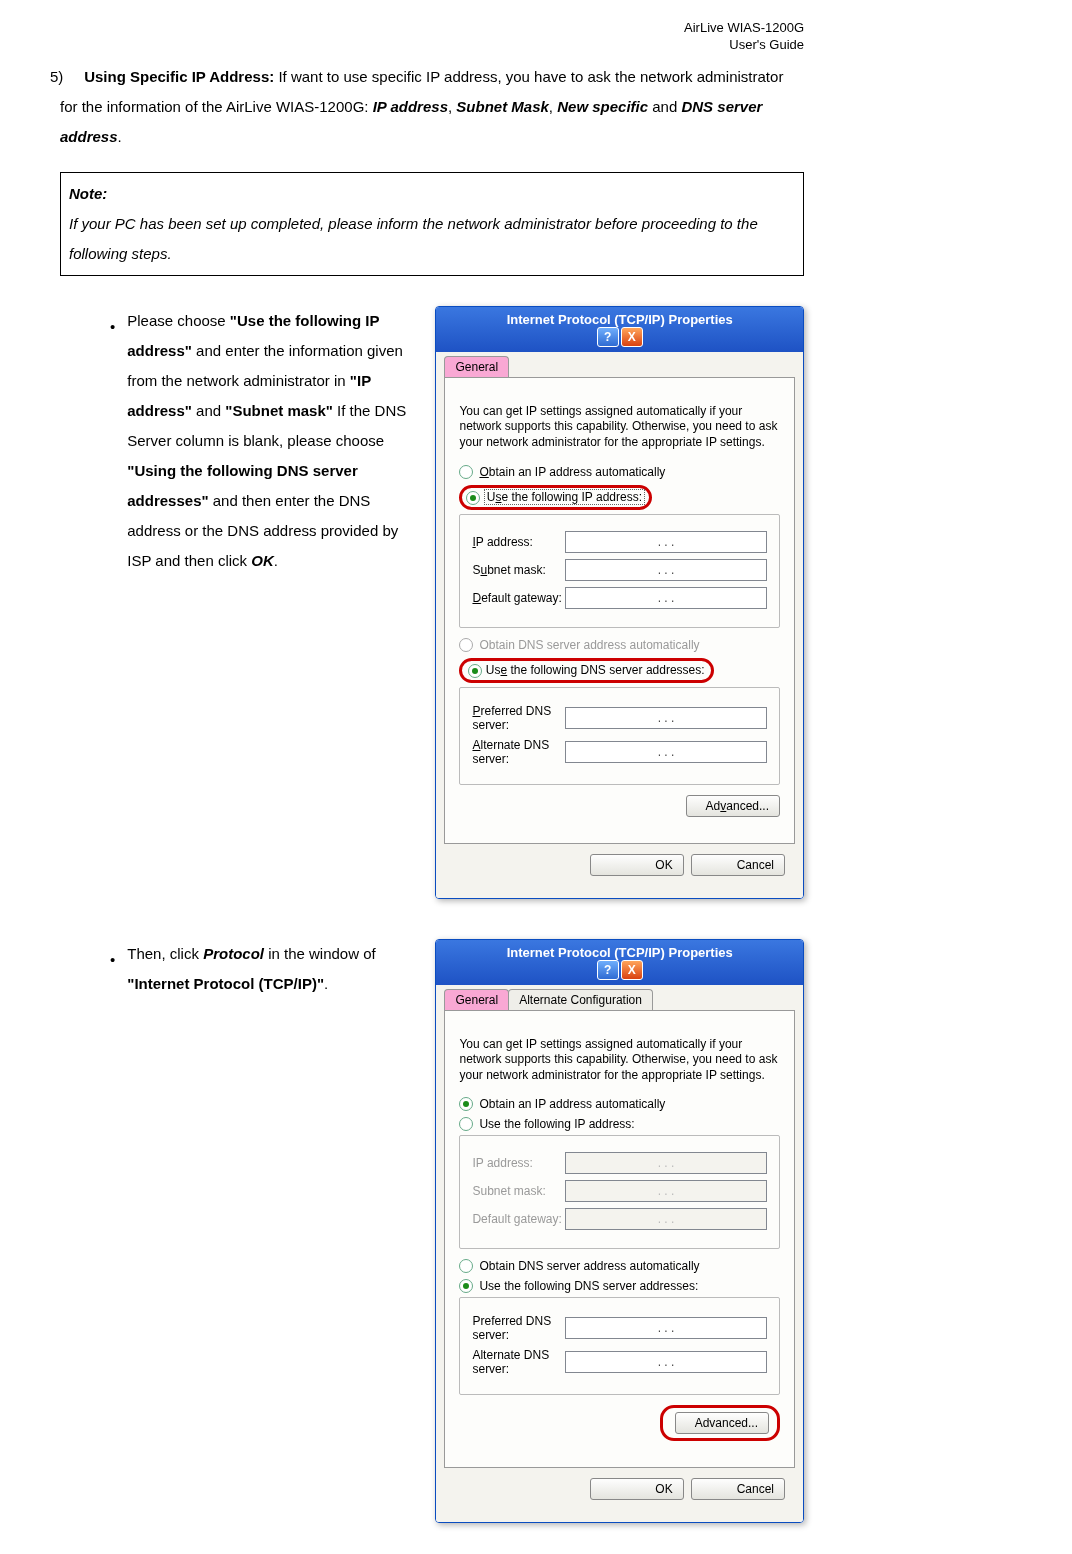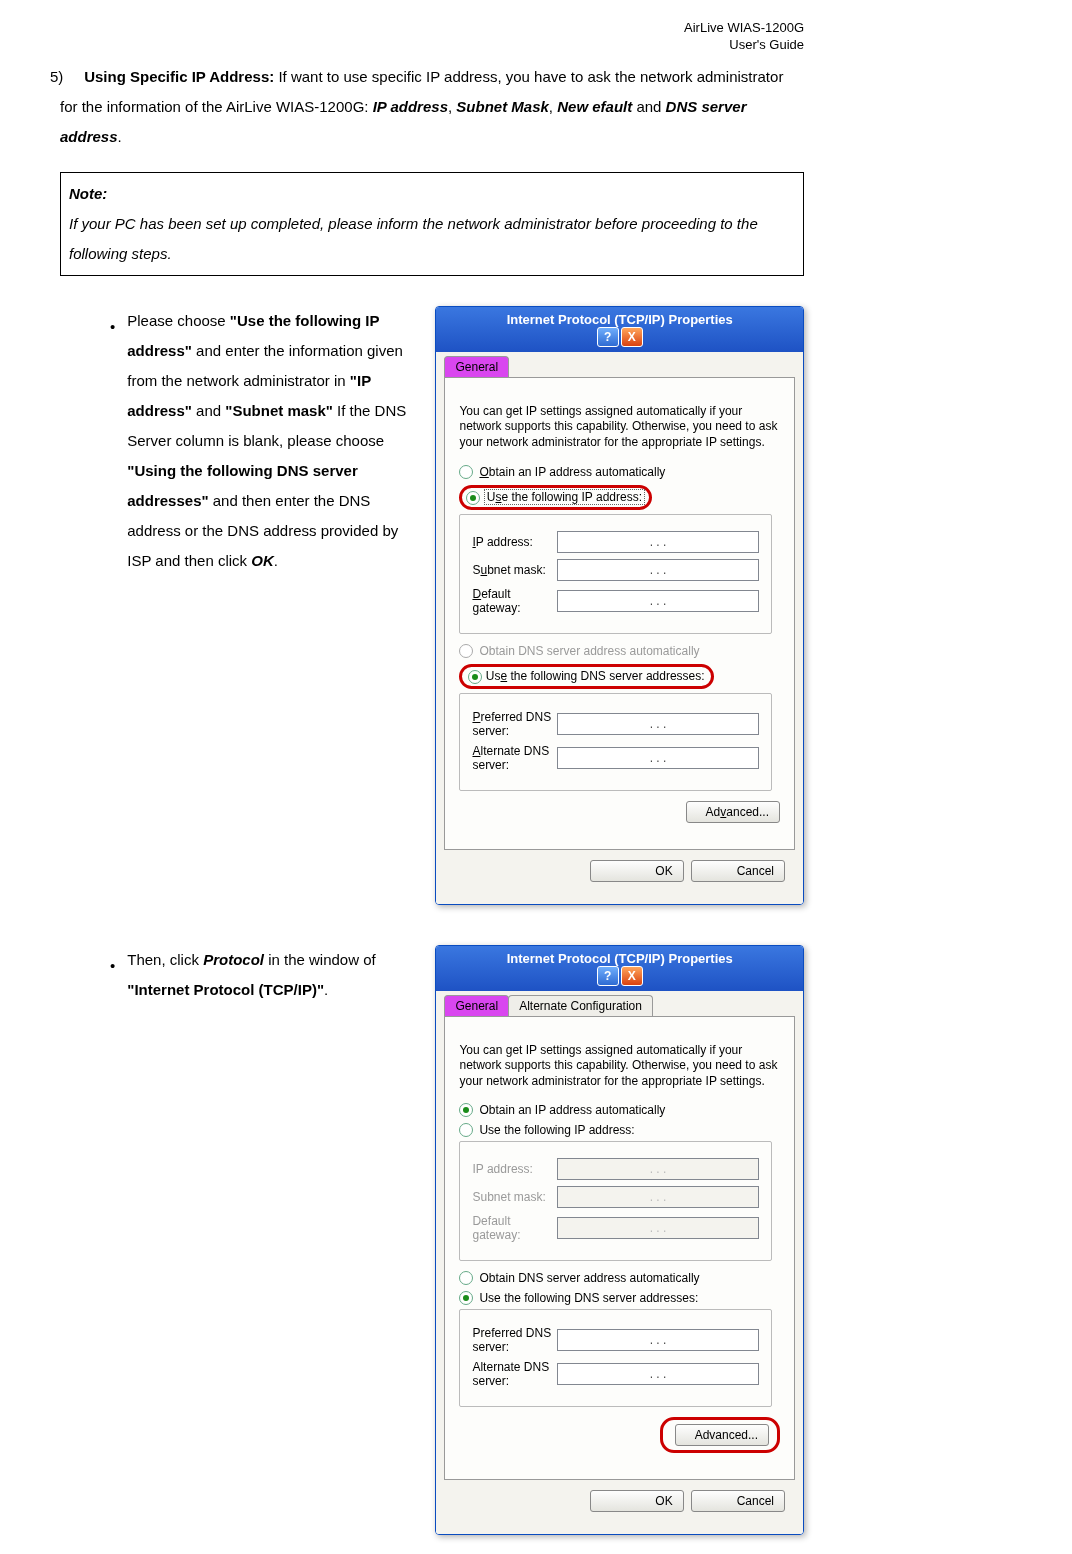--- a/index.html
+++ b/index.html
@@ -83,21 +83,21 @@
     font-size:12px;
     display:flex; align-items:center; justify-content:center;
   }
   .tbtn.help { background: linear-gradient(to bottom,#6faefc,#2f6bd3); }
   .dialog-body {
     background:#f4f3ee;
     padding: 4px 8px 12px 8px;
   }
   .tabs { display:flex; }
   .tab {
-    background:#d946ef;
+    background:#f9a8d4;
     border:1px solid #999;
     border-bottom:none;
     padding:3px 10px;
     margin-right:-1px;
     border-top-left-radius:4px;
     border-top-right-radius:4px;
     position:relative;
     z-index:2;
   }
   .tab.inactive { background:#efeee9; z-index:0;}
@@ -113,21 +113,21 @@
     display:inline-flex; align-items:center; justify-content:center;
     background:#fff;
   }
   .radio.sel::after{ content:""; width:6px; height:6px; background:#1a8c1a; border-radius:50%;}
   .radio.grey{ border-color:#aaa;}
   .dashed { border:1px dotted #666; padding:0 2px;}
   .group {
     border:1px solid #bbb;
     border-radius:2px;
     padding:10px 12px 12px 12px;
-    margin: -2px 8px 10px 0;
+    margin: -2px 0 10px 0;
   }
   .frow { display:flex; justify-content:space-between; align-items:center; margin:6px 0; }
   .flabel { flex:1; }
   .flabel.grey { color:#9a9a9a;}
   .ipbox {
     width:200px; height:20px; border:1px solid #828790;
     background:#fff;
     display:flex; align-items:center; justify-content:space-around;
     color:#444;
   }
@@ -162,21 +162,21 @@
 <body>
 <div class="page">
 
 <div class="header-right">
   <div>AirLive WIAS-1200G</div>
   <div>User's Guide</div>
 </div>
 
 <div class="step-intro">
   <span class="step-n">5)</span>
-  <b>Using Specific IP Address:</b><span> If want to use specific IP address, you have to ask the network administrator for the information of the AirLive WIAS-1200G: </span><b><i>IP address</i></b><span>, </span><b><i>Subnet Mask</i></b><span>, </span><b><i>New efault</i></b><span> and </span><b><i>DNS server address</i></b><span>.</span>
+  <b>Using Specific IP Address:</b><span> If want to use specific IP address, you have to ask the network administrator for the information of the AirLive WIAS-1200G: </span><b><i>IP address</i></b><span>, </span><b><i>Subnet Mask</i></b><span>, </span><b><i>New specific</i></b><span> and </span><b><i>DNS server address</i></b><span>.</span>
 </div>
 
 <div class="note-box">
   <div><b>Note:</b></div>
   <div>If your PC has been set up completed, please inform the network administrator before proceeding to the following steps.</div>
 </div>
 
 <div class="row">
   <div class="left-text">
     <div class="bullet">

